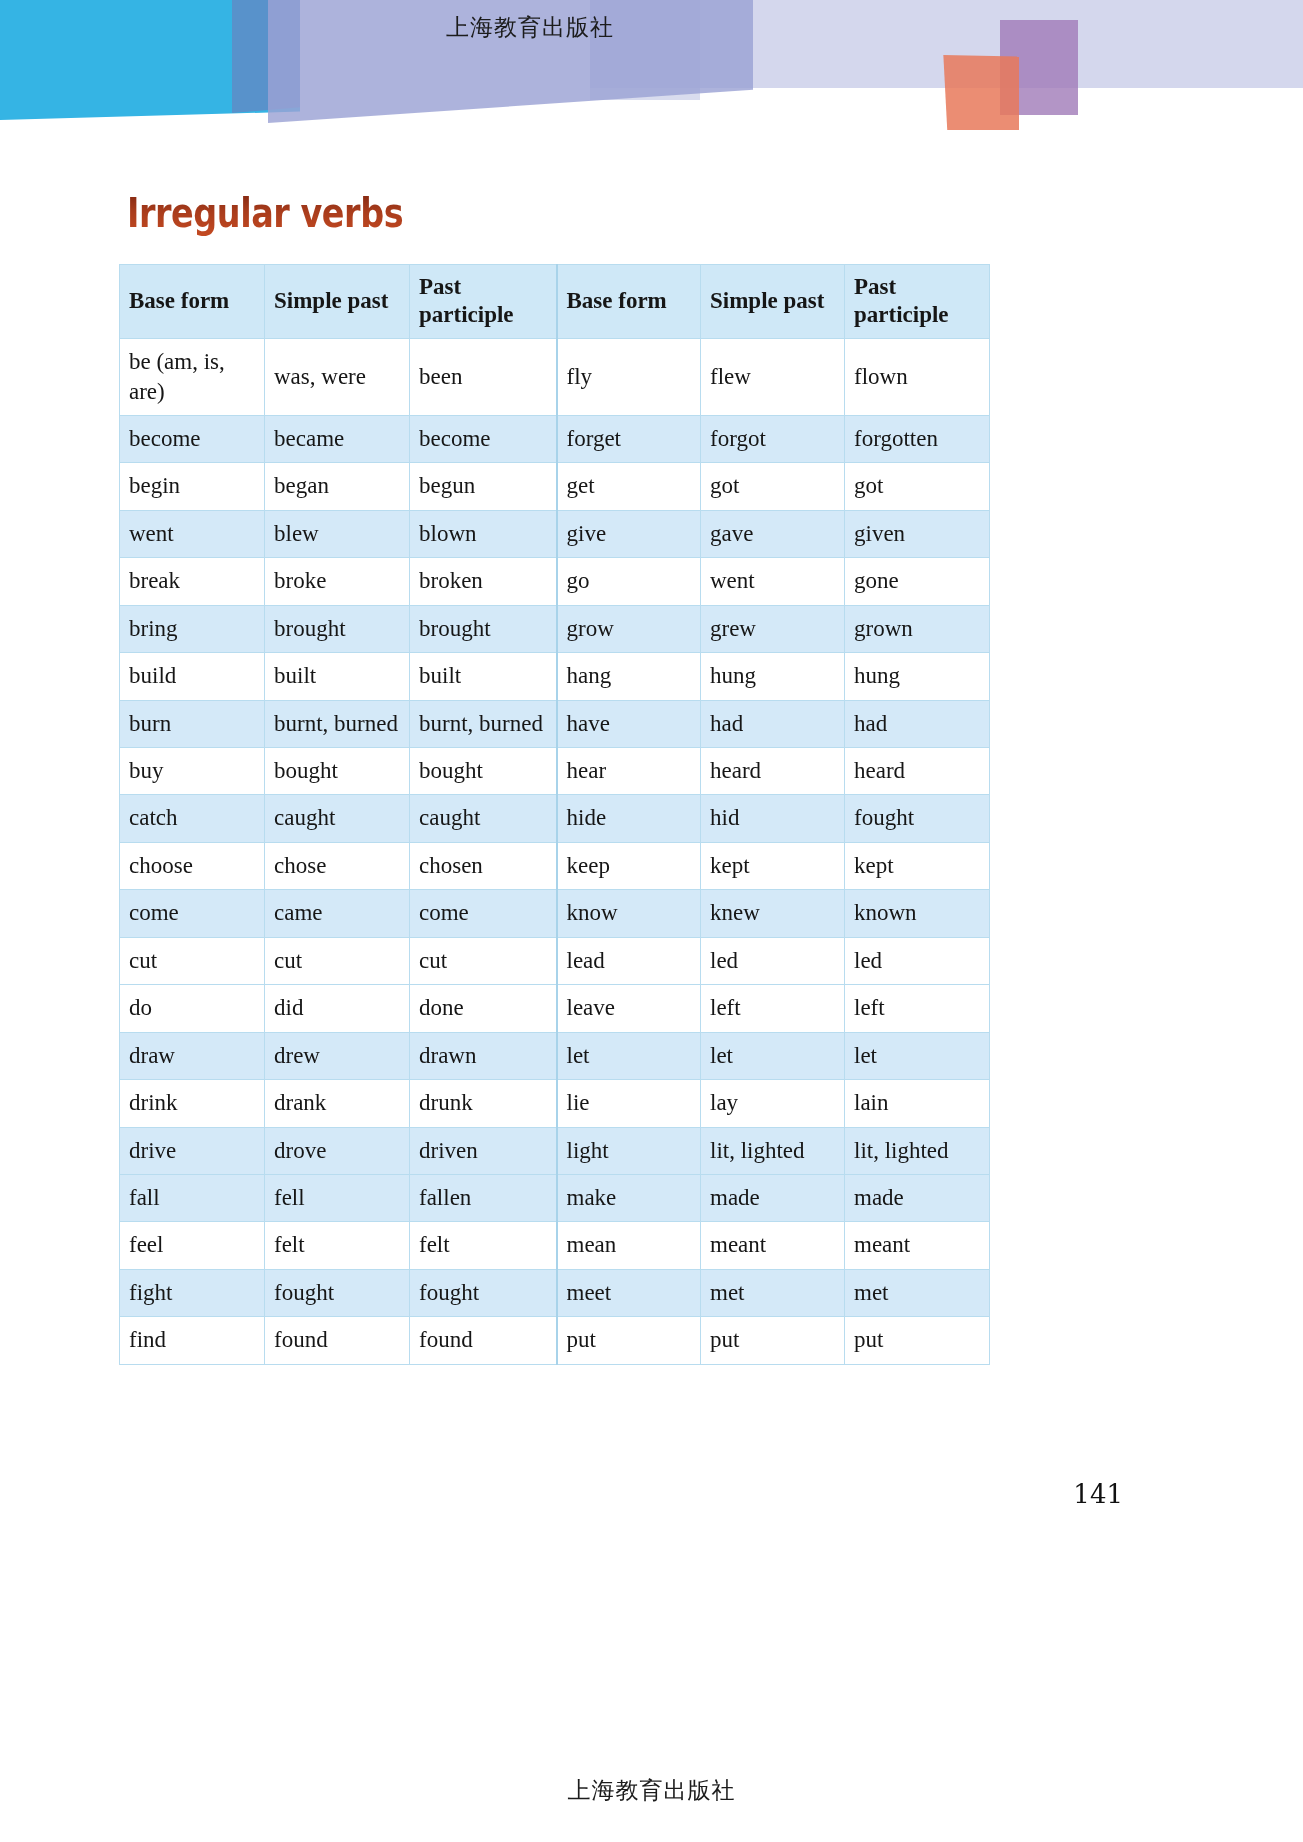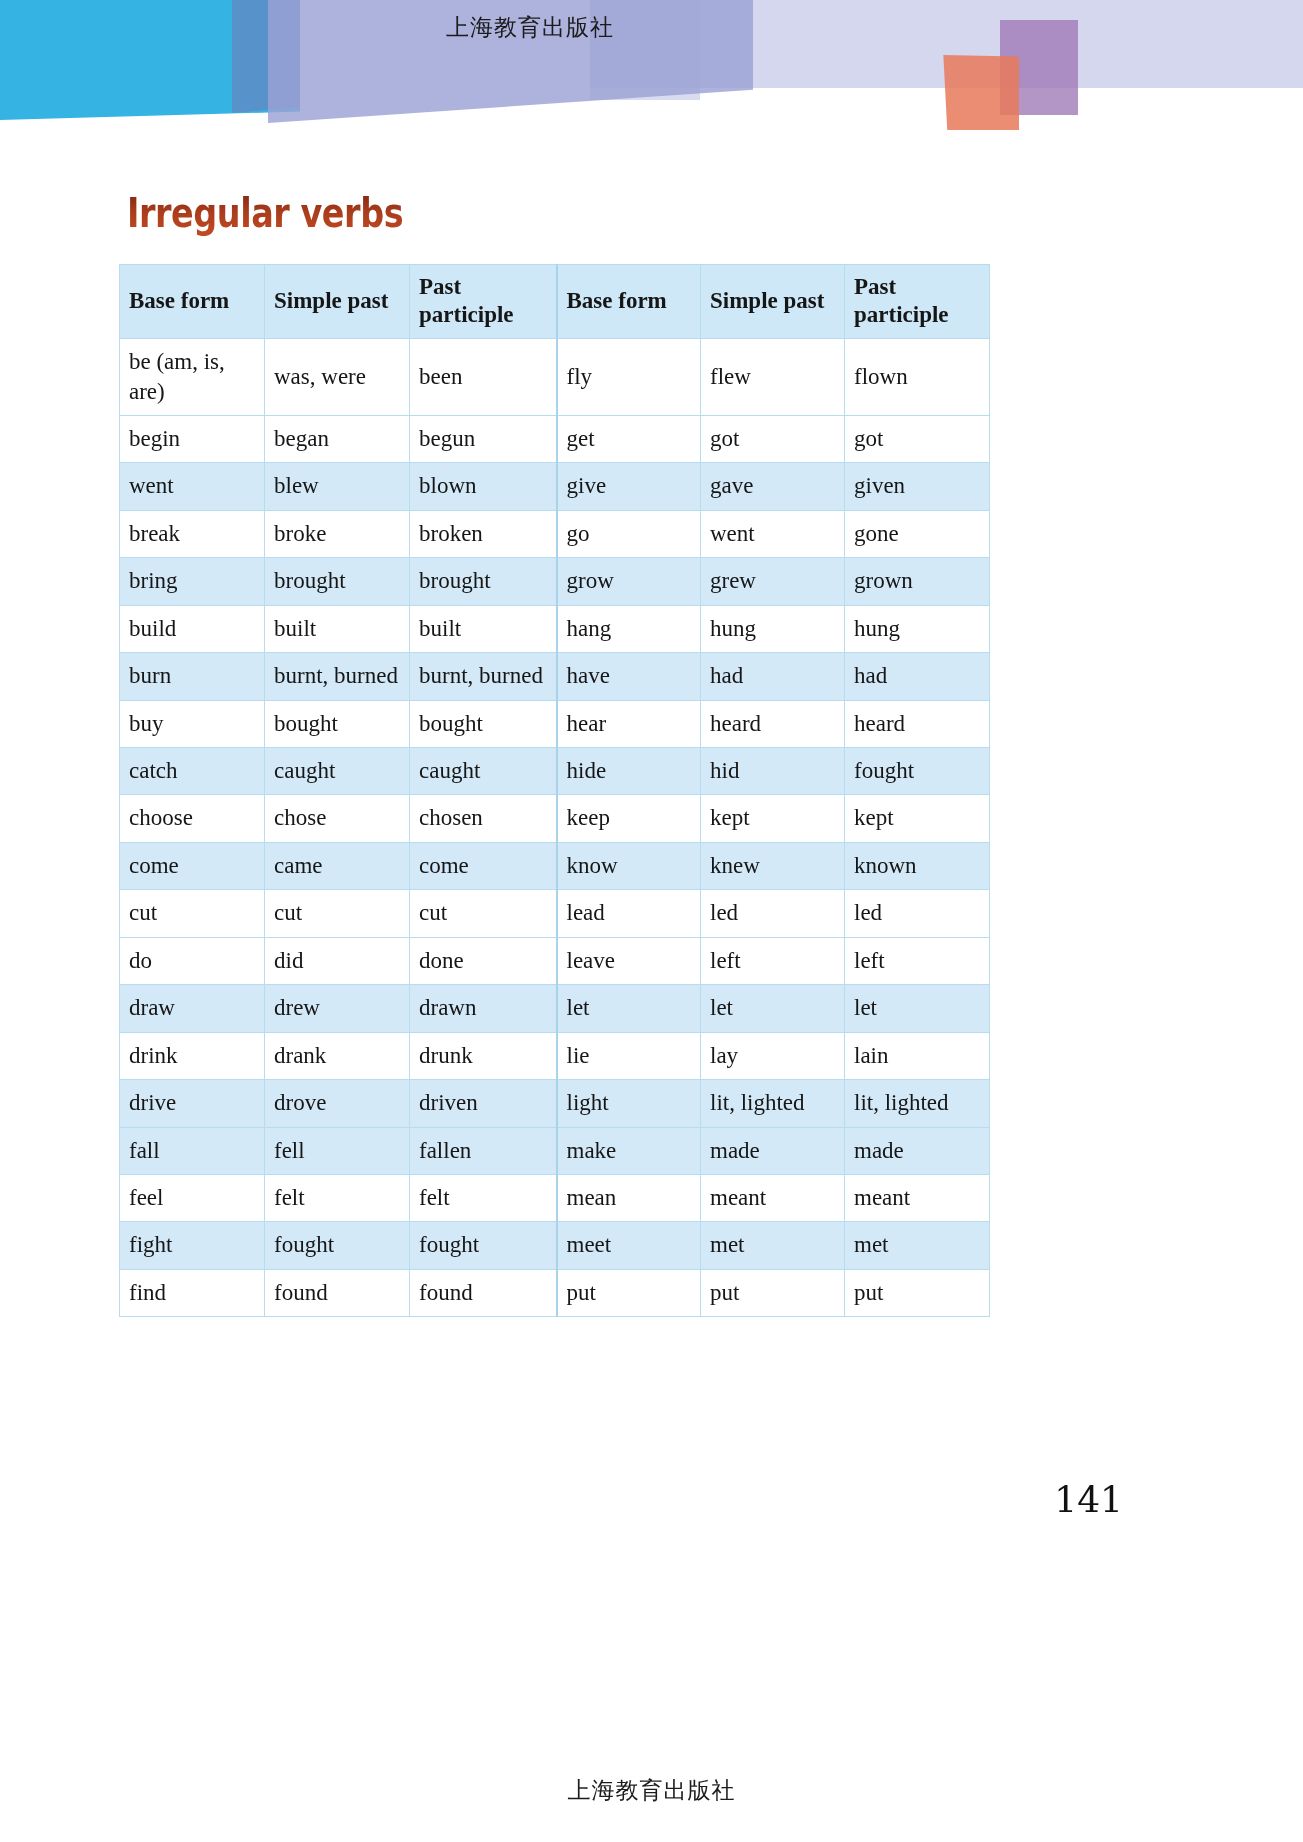--- a/index.html
+++ b/index.html
@@ -150,21 +150,21 @@
     border-left: 2px solid #a8d3ea;
   }
   #verb-table tbody tr.odd td  { background: #ffffff; }
   #verb-table tbody tr.even td { background: #d4e9f8; }
 
   
   #page-number {
     position: absolute;
     right: 180px; top: 1479px;
     font-family: "DejaVu Serif", "Liberation Serif", serif;
-    font-size: 36px;
+    font-size: 26px;
     color: #111111;
   }
   #publisher-bottom {
     position: absolute;
     left: 0; top: 1775px;
     width: 1303px;
     text-align: center;
     font-family: "DejaVu Serif", "Liberation Serif", serif;
     font-size: 23px;
     color: #1c1c1c;
@@ -209,20 +209,28 @@
   </thead>
   <tbody id="verb-table-body">
       <tr class="odd">
         <td>be (am, is, are)</td>
         <td>was, were</td>
         <td>been</td>
         <td class="split">fly</td>
         <td>flew</td>
         <td>flown</td>
       </tr>
+      <tr class="even">
+        <td>become</td>
+        <td>became</td>
+        <td>become</td>
+        <td class="split">forget</td>
+        <td>forgot</td>
+        <td>forgotten</td>
+      </tr>
       <tr class="odd">
         <td>begin</td>
         <td>began</td>
         <td>begun</td>
         <td class="split">get</td>
         <td>got</td>
         <td>got</td>
       </tr>
       <tr class="even">
         <td>went</td>

